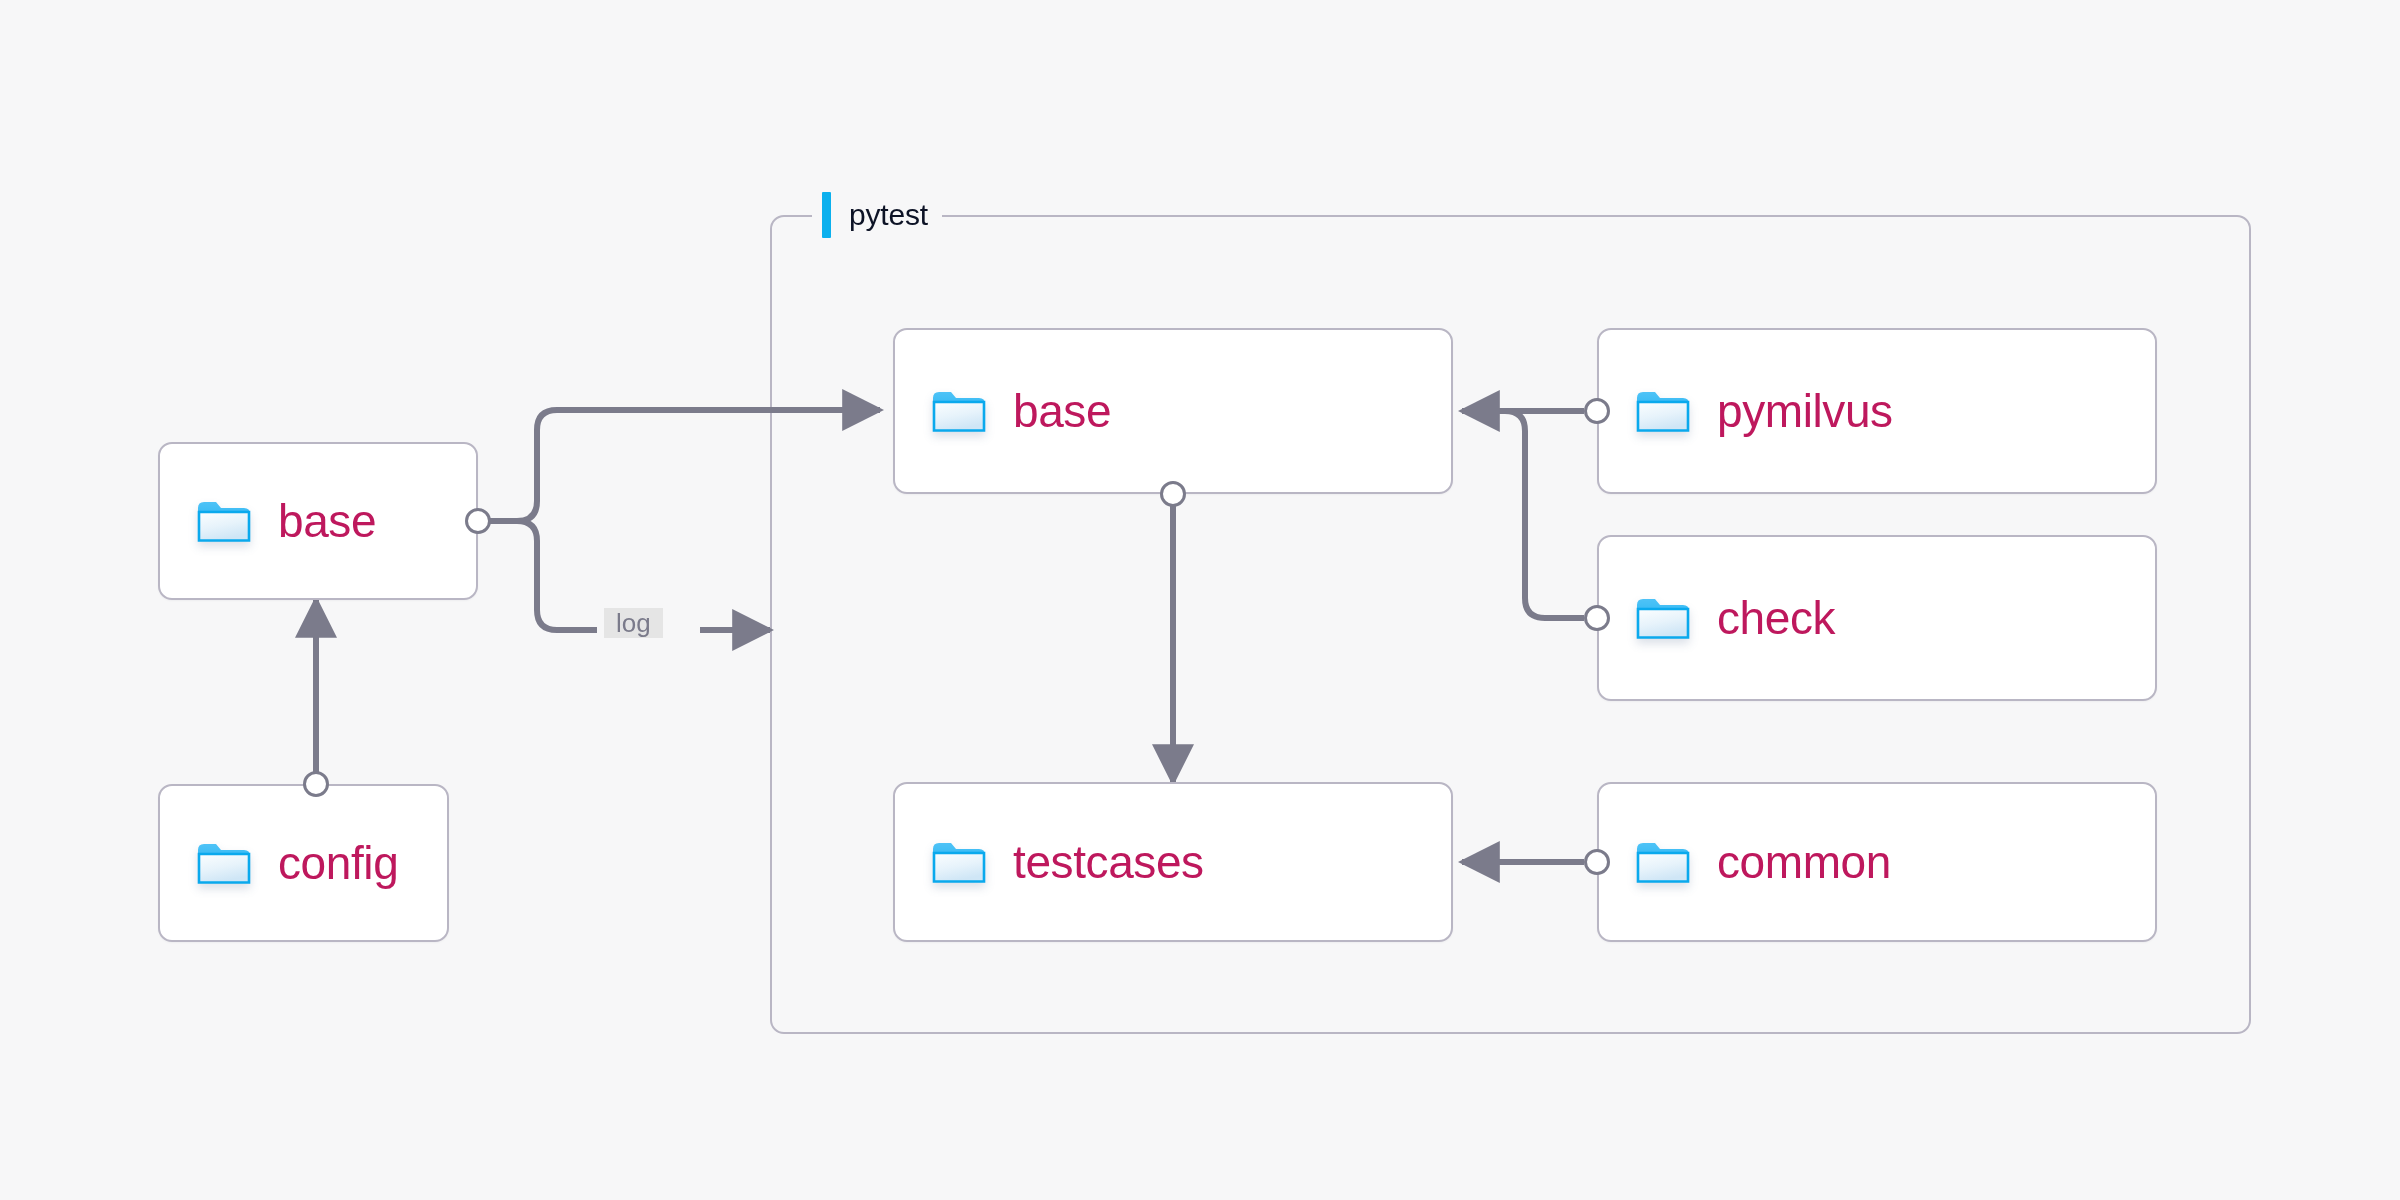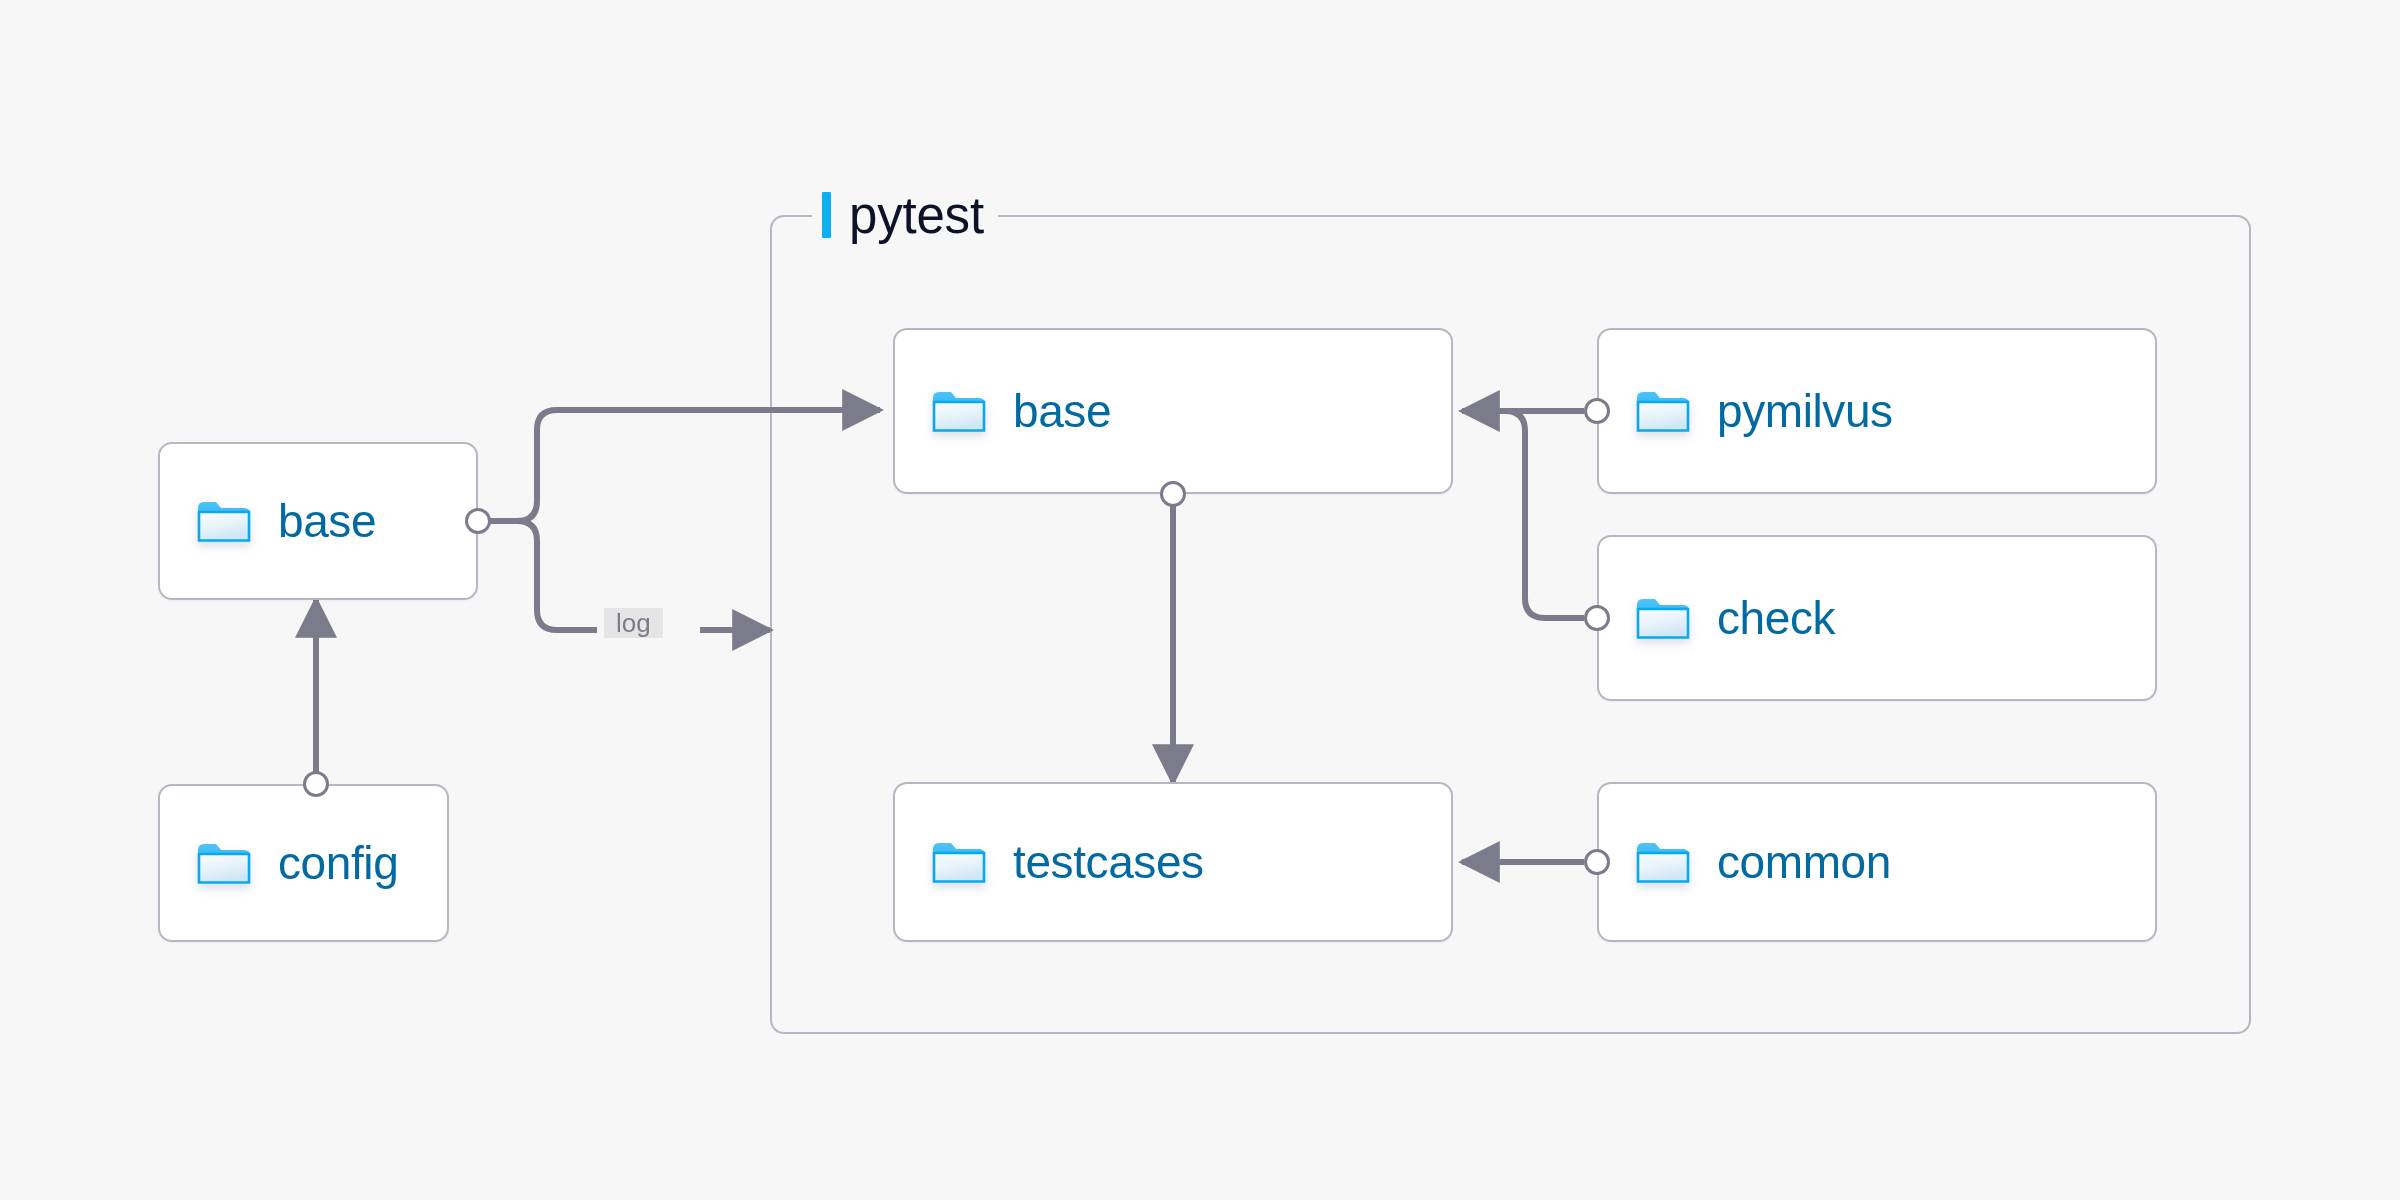--- a/index.html
+++ b/index.html
@@ -49,21 +49,21 @@
     padding: 0 14px 0 10px;
   }
   .group-accent {
     width: 9px;
     height: 46px;
     border-radius: 1px;
     background: #0bb0ee;
     flex: none;
   }
   .group-title {
-    font-size: 51px;
+    font-size: 30px;
     line-height: 1;
     color: #0d1326;
     letter-spacing: -0.2px;
     white-space: nowrap;
     text-align: right;
   }
 
   
   .node {
     position: absolute;
@@ -78,21 +78,21 @@
   }
   .node-inner {
     display: flex;
     align-items: center;
     gap: 26px;
     padding-left: 36px;
   }
   .node-label {
     font-size: 46px;
     line-height: 1;
-    color: #0369a1;
+    color: #be185d;
     letter-spacing: -0.4px;
     white-space: nowrap;
   }
 
   
   .folder-icon {
     width: 56px;
     height: 46px;
     flex: none;
     position: relative;

